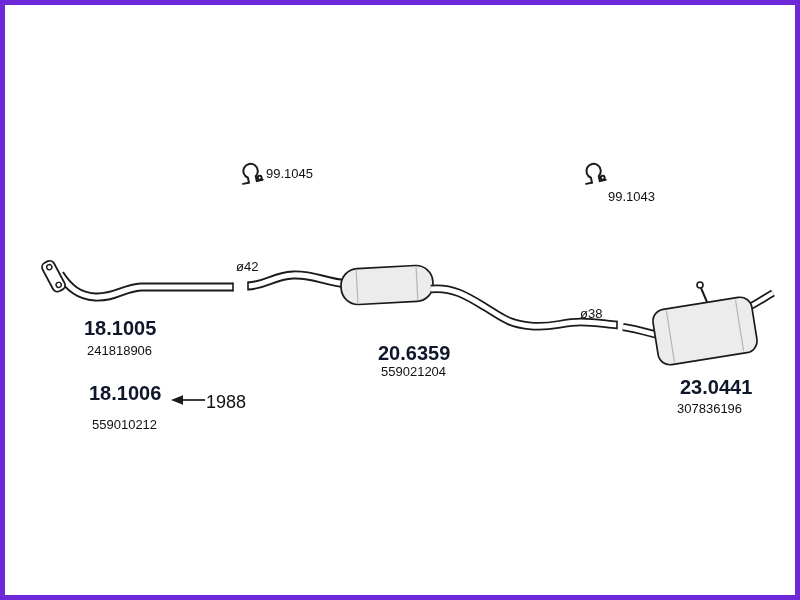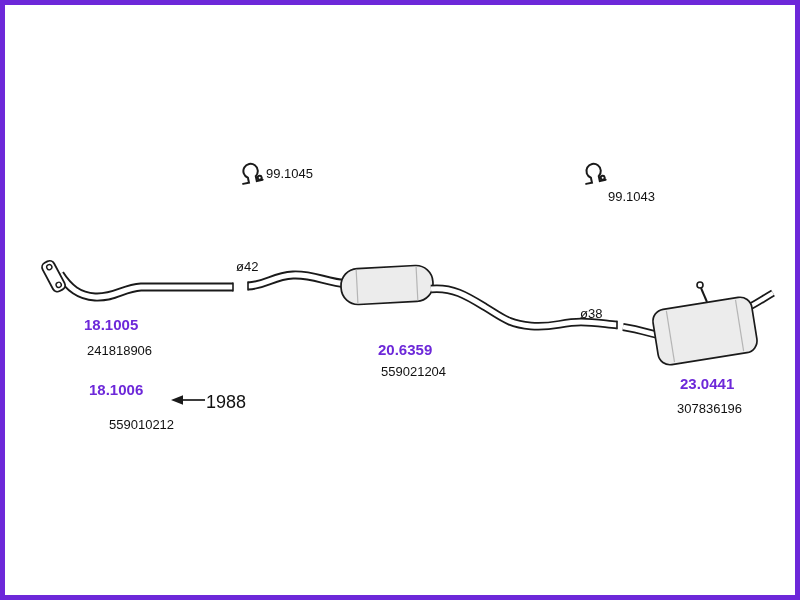--- a/index.html
+++ b/index.html
@@ -19,25 +19,25 @@
   }
   .art { position: absolute; left: 0; top: 0; }
   .lbl {
     position: absolute;
     font-size: 13px;
     white-space: nowrap;
     line-height: 1.1;
   }
   .lbl-bold {
     position: absolute;
-    font-size: 15px;
+    font-size: 20px;
     font-weight: 700;
     white-space: nowrap;
     line-height: 1.1;
-    color: #6d28d9;
+    color: #0f172a;
   }
   .lbl-year {
     position: absolute;
     font-size: 18px;
     white-space: nowrap;
     line-height: 1.1;
   }
 </style>
 </head>
 <body>
@@ -104,21 +104,21 @@
   <span class="lbl" style="left:603px; top:175px;margin-top:10px;">99.1043</span>
 
   <span class="lbl" style="left:231px; top:255px;">ø42</span>
   <span class="lbl" style="left:575px; top:302px;">ø38</span>
 
   <span class="lbl-bold" style="left:79px; top:312px;">18.1005</span>
   <span class="lbl" style="left:82px; top:339px;">241818906</span>
 
   <span class="lbl-bold" style="left:84px; top:377px;">18.1006</span>
   <span class="lbl-year" style="left:201px; top:388px;">1988</span>
-  <span class="lbl" style="left:104px; top:413px;">559010212</span>
+  <span class="lbl" style="left:87px; top:413px;">559010212</span>
 
   <span class="lbl-bold" style="left:373px; top:337px;">20.6359</span>
   <span class="lbl" style="left:376px; top:360px;">559021204</span>
 
   <span class="lbl-bold" style="left:675px; top:371px;">23.0441</span>
   <span class="lbl" style="left:672px; top:397px;">307836196</span>
 
 </div>
 
 </body></html>

